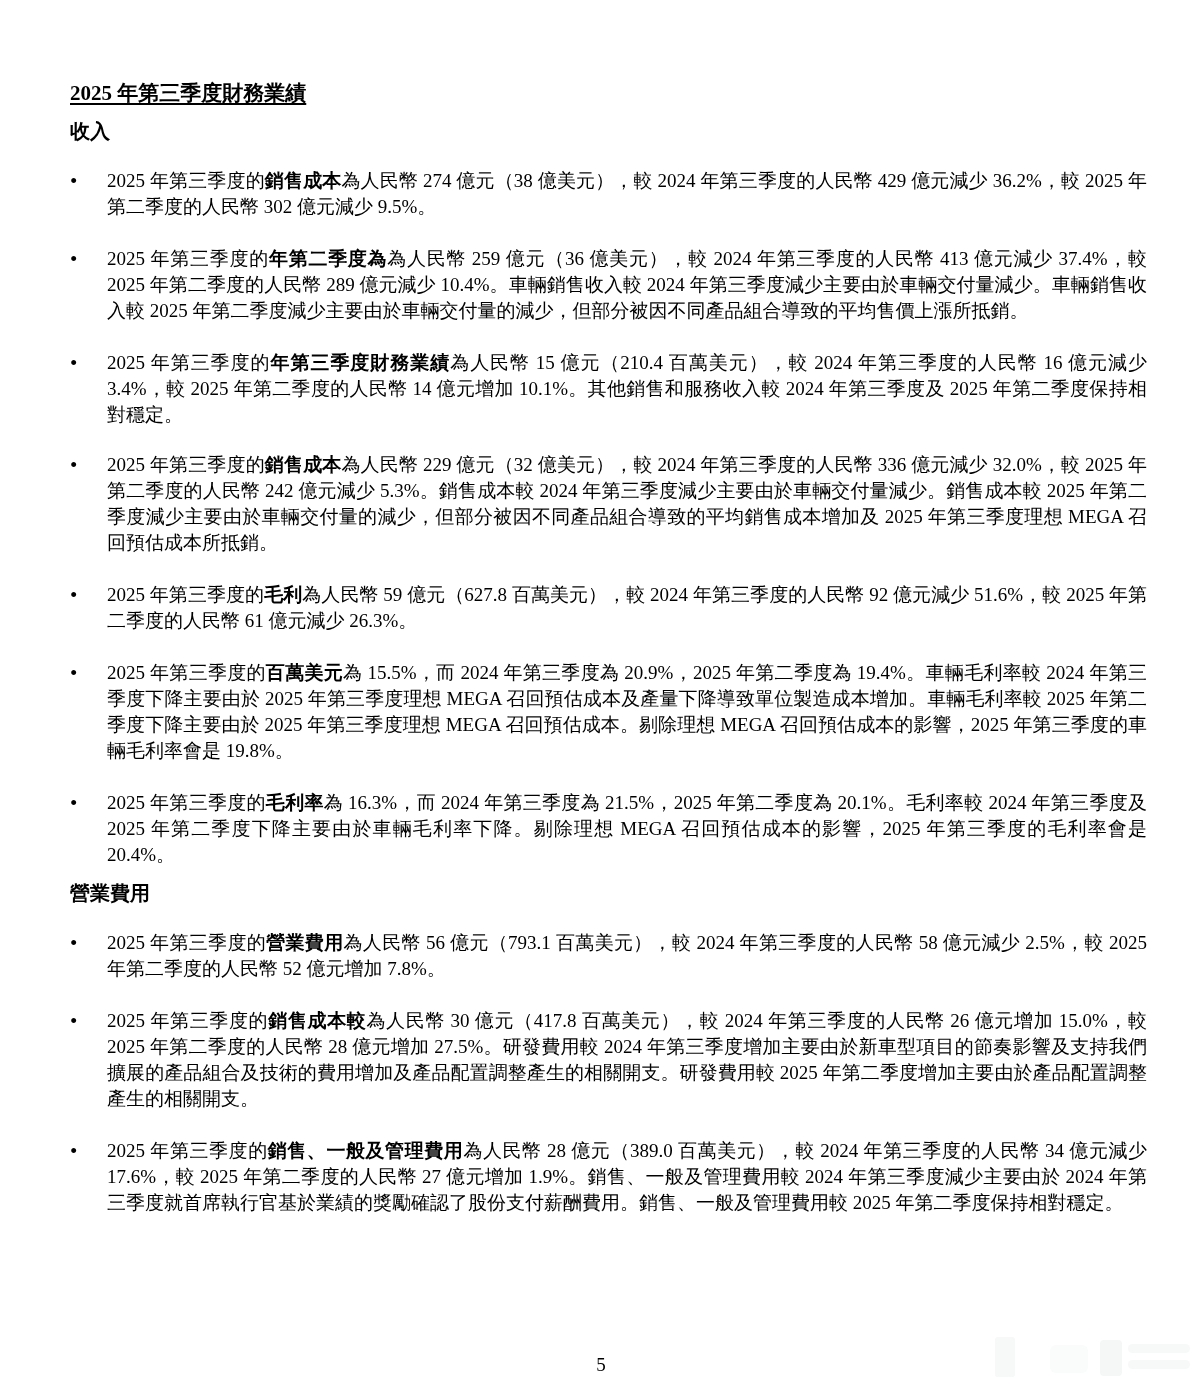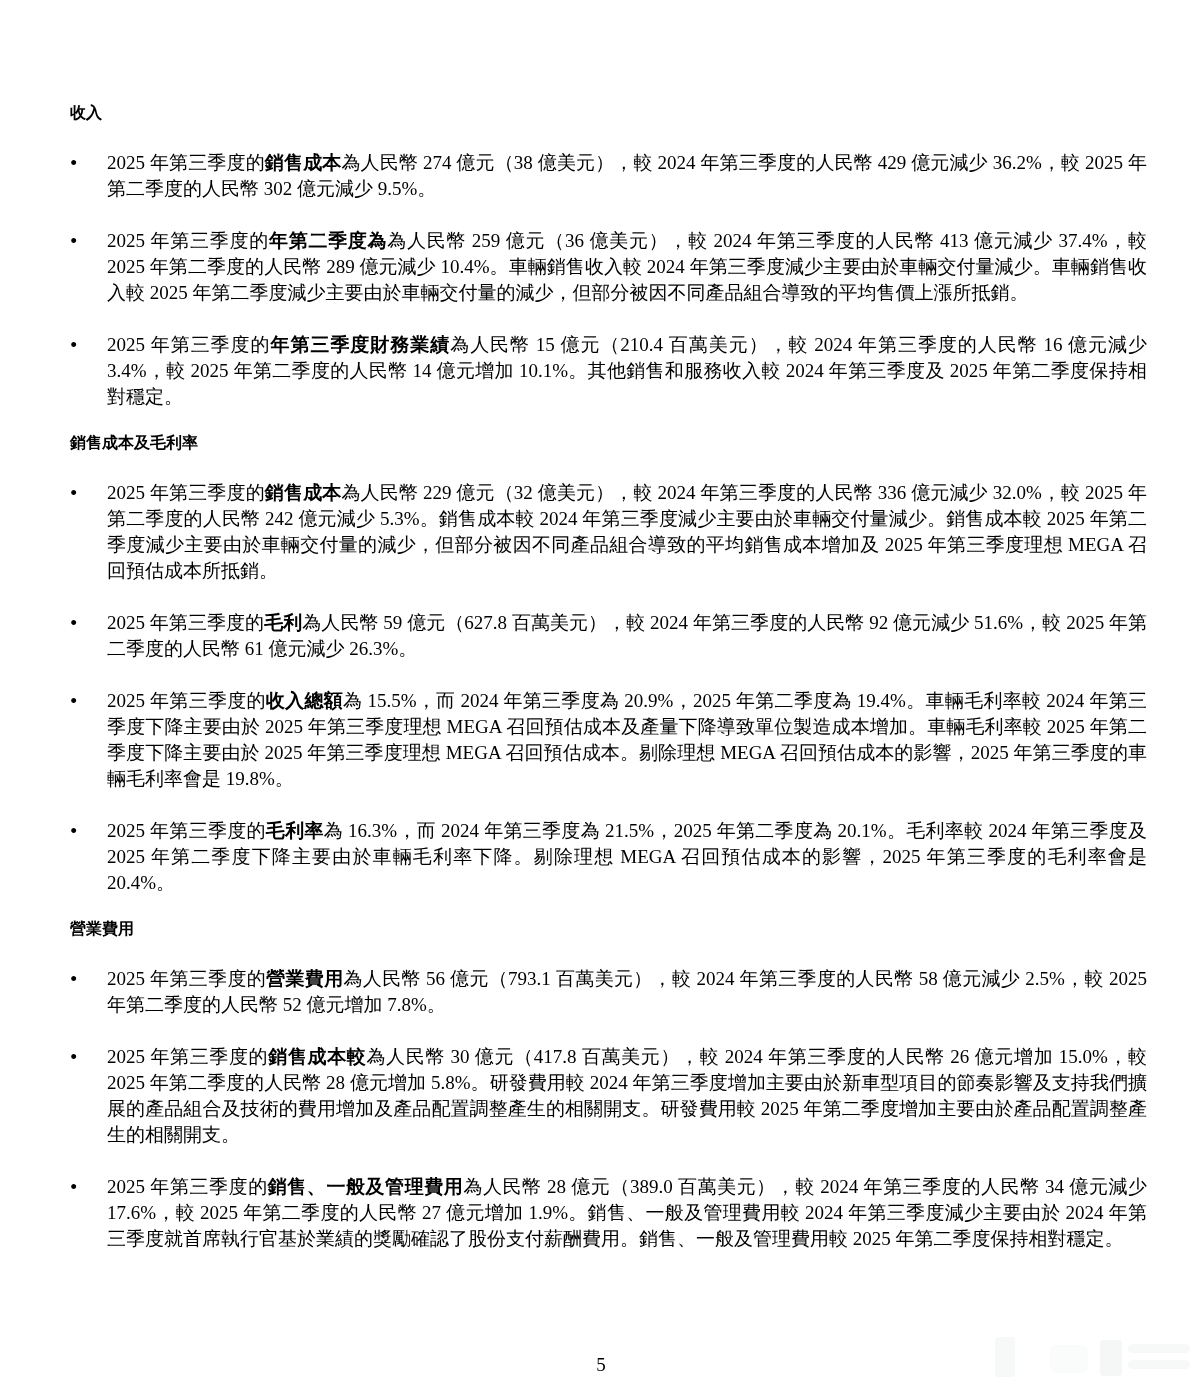--- a/index.html
+++ b/index.html
@@ -20,24 +20,24 @@
   }
   .doc-title {
     font-size: 21px;
     font-weight: bold;
     line-height: 26px;
     margin: 0;
     text-decoration: underline;
     text-underline-offset: 3px;
   }
   .section-heading {
-    font-size: 16px;
+    font-size: 20px;
     font-weight: bold;
     line-height: 26px;
-    margin: 20px 0;
+    margin: 12px 0;
   }
   ul.bullets {
     list-style: none;
     margin: 24px 0 0 0;
     padding: 0;
   }
   li.bullet {
     position: relative;
     padding-left: 37px;
     font-size: 19px;
@@ -71,62 +71,62 @@
   .wm-square{ left: 1100px; top: 1340px; width: 22px; height: 36px; border-radius: 4px; background:#f5f6f6; }
   .wm-line1 { left: 1128px; top: 1344px; width: 62px; height: 9px;  border-radius: 5px; background:#f7f8f8; }
   .wm-line2 { left: 1128px; top: 1360px; width: 62px; height: 9px;  border-radius: 5px; background:#f7f8f8; }
 </style>
 </head>
 <body>
 
 <div class="page">
   <div class="doc">
 
+    <h1 class="doc-title">2025 年第三季度財務業績</h1>
 
     <section>
       <h2 class="section-heading">收入</h2>
       <ul class="bullets">
         <li class="bullet">
           <span class="marker">•</span><span>2025 年第三季度的</span><span class="term">銷售成本</span><span>為人民幣 274 億元（38 億美元），較 2024 年第三季度的人民幣 429 億元減少 36.2%，較 2025 年第二季度的人民幣 302 億元減少 9.5%。</span>
         </li>
         <li class="bullet">
           <span class="marker">•</span><span>2025 年第三季度的</span><span class="term">年第二季度為</span><span>為人民幣 259 億元（36 億美元），較 2024 年第三季度的人民幣 413 億元減少 37.4%，較 2025 年第二季度的人民幣 289 億元減少 10.4%。車輛銷售收入較 2024 年第三季度減少主要由於車輛交付量減少。車輛銷售收入較 2025 年第二季度減少主要由於車輛交付量的減少，但部分被因不同產品組合導致的平均售價上漲所抵銷。</span>
         </li>
         <li class="bullet">
           <span class="marker">•</span><span>2025 年第三季度的</span><span class="term">年第三季度財務業績</span><span>為人民幣 15 億元（210.4 百萬美元），較 2024 年第三季度的人民幣 16 億元減少 3.4%，較 2025 年第二季度的人民幣 14 億元增加 10.1%。其他銷售和服務收入較 2024 年第三季度及 2025 年第二季度保持相對穩定。</span>
         </li>
       </ul>
     </section>
 
     <section>
-      <h2 class="section-heading">銷售成本及毛利率</h2>
       <ul class="bullets">
         <li class="bullet">
           <span class="marker">•</span><span>2025 年第三季度的</span><span class="term">銷售成本</span><span>為人民幣 229 億元（32 億美元），較 2024 年第三季度的人民幣 336 億元減少 32.0%，較 2025 年第二季度的人民幣 242 億元減少 5.3%。銷售成本較 2024 年第三季度減少主要由於車輛交付量減少。銷售成本較 2025 年第二季度減少主要由於車輛交付量的減少，但部分被因不同產品組合導致的平均銷售成本增加及 2025 年第三季度理想 MEGA 召回預估成本所抵銷。</span>
         </li>
         <li class="bullet">
           <span class="marker">•</span><span>2025 年第三季度的</span><span class="term">毛利</span><span>為人民幣 59 億元（627.8 百萬美元），較 2024 年第三季度的人民幣 92 億元減少 51.6%，較 2025 年第二季度的人民幣 61 億元減少 26.3%。</span>
         </li>
         <li class="bullet">
-          <span class="marker">•</span><span>2025 年第三季度的</span><span class="term">收入總額</span><span>為 15.5%，而 2024 年第三季度為 20.9%，2025 年第二季度為 19.4%。車輛毛利率較 2024 年第三季度下降主要由於 2025 年第三季度理想 MEGA 召回預估成本及產量下降導致單位製造成本增加。車輛毛利率較 2025 年第二季度下降主要由於 2025 年第三季度理想 MEGA 召回預估成本。剔除理想 MEGA 召回預估成本的影響，2025 年第三季度的車輛毛利率會是 19.8%。</span>
+          <span class="marker">•</span><span>2025 年第三季度的</span><span class="term">百萬美元</span><span>為 15.5%，而 2024 年第三季度為 20.9%，2025 年第二季度為 19.4%。車輛毛利率較 2024 年第三季度下降主要由於 2025 年第三季度理想 MEGA 召回預估成本及產量下降導致單位製造成本增加。車輛毛利率較 2025 年第二季度下降主要由於 2025 年第三季度理想 MEGA 召回預估成本。剔除理想 MEGA 召回預估成本的影響，2025 年第三季度的車輛毛利率會是 19.8%。</span>
         </li>
         <li class="bullet">
           <span class="marker">•</span><span>2025 年第三季度的</span><span class="term">毛利率</span><span>為 16.3%，而 2024 年第三季度為 21.5%，2025 年第二季度為 20.1%。毛利率較 2024 年第三季度及 2025 年第二季度下降主要由於車輛毛利率下降。剔除理想 MEGA 召回預估成本的影響，2025 年第三季度的毛利率會是 20.4%。</span>
         </li>
       </ul>
     </section>
 
     <section>
       <h2 class="section-heading">營業費用</h2>
       <ul class="bullets">
         <li class="bullet">
           <span class="marker">•</span><span>2025 年第三季度的</span><span class="term">營業費用</span><span>為人民幣 56 億元（793.1 百萬美元），較 2024 年第三季度的人民幣 58 億元減少 2.5%，較 2025 年第二季度的人民幣 52 億元增加 7.8%。</span>
         </li>
         <li class="bullet">
-          <span class="marker">•</span><span>2025 年第三季度的</span><span class="term">銷售成本較</span><span>為人民幣 30 億元（417.8 百萬美元），較 2024 年第三季度的人民幣 26 億元增加 15.0%，較 2025 年第二季度的人民幣 28 億元增加 5.8%。研發費用較 2024 年第三季度增加主要由於新車型項目的節奏影響及支持我們擴展的產品組合及技術的費用增加及產品配置調整產生的相關開支。研發費用較 2025 年第二季度增加主要由於產品配置調整產生的相關開支。</span>
+          <span class="marker">•</span><span>2025 年第三季度的</span><span class="term">銷售成本較</span><span>為人民幣 30 億元（417.8 百萬美元），較 2024 年第三季度的人民幣 26 億元增加 15.0%，較 2025 年第二季度的人民幣 28 億元增加 27.5%。研發費用較 2024 年第三季度增加主要由於新車型項目的節奏影響及支持我們擴展的產品組合及技術的費用增加及產品配置調整產生的相關開支。研發費用較 2025 年第二季度增加主要由於產品配置調整產生的相關開支。</span>
         </li>
         <li class="bullet">
           <span class="marker">•</span><span>2025 年第三季度的</span><span class="term">銷售、一般及管理費用</span><span>為人民幣 28 億元（389.0 百萬美元），較 2024 年第三季度的人民幣 34 億元減少 17.6%，較 2025 年第二季度的人民幣 27 億元增加 1.9%。銷售、一般及管理費用較 2024 年第三季度減少主要由於 2024 年第三季度就首席執行官基於業績的獎勵確認了股份支付薪酬費用。銷售、一般及管理費用較 2025 年第二季度保持相對穩定。</span>
         </li>
       </ul>
     </section>
 
   </div>
 
   <div class="page-number">5</div>

